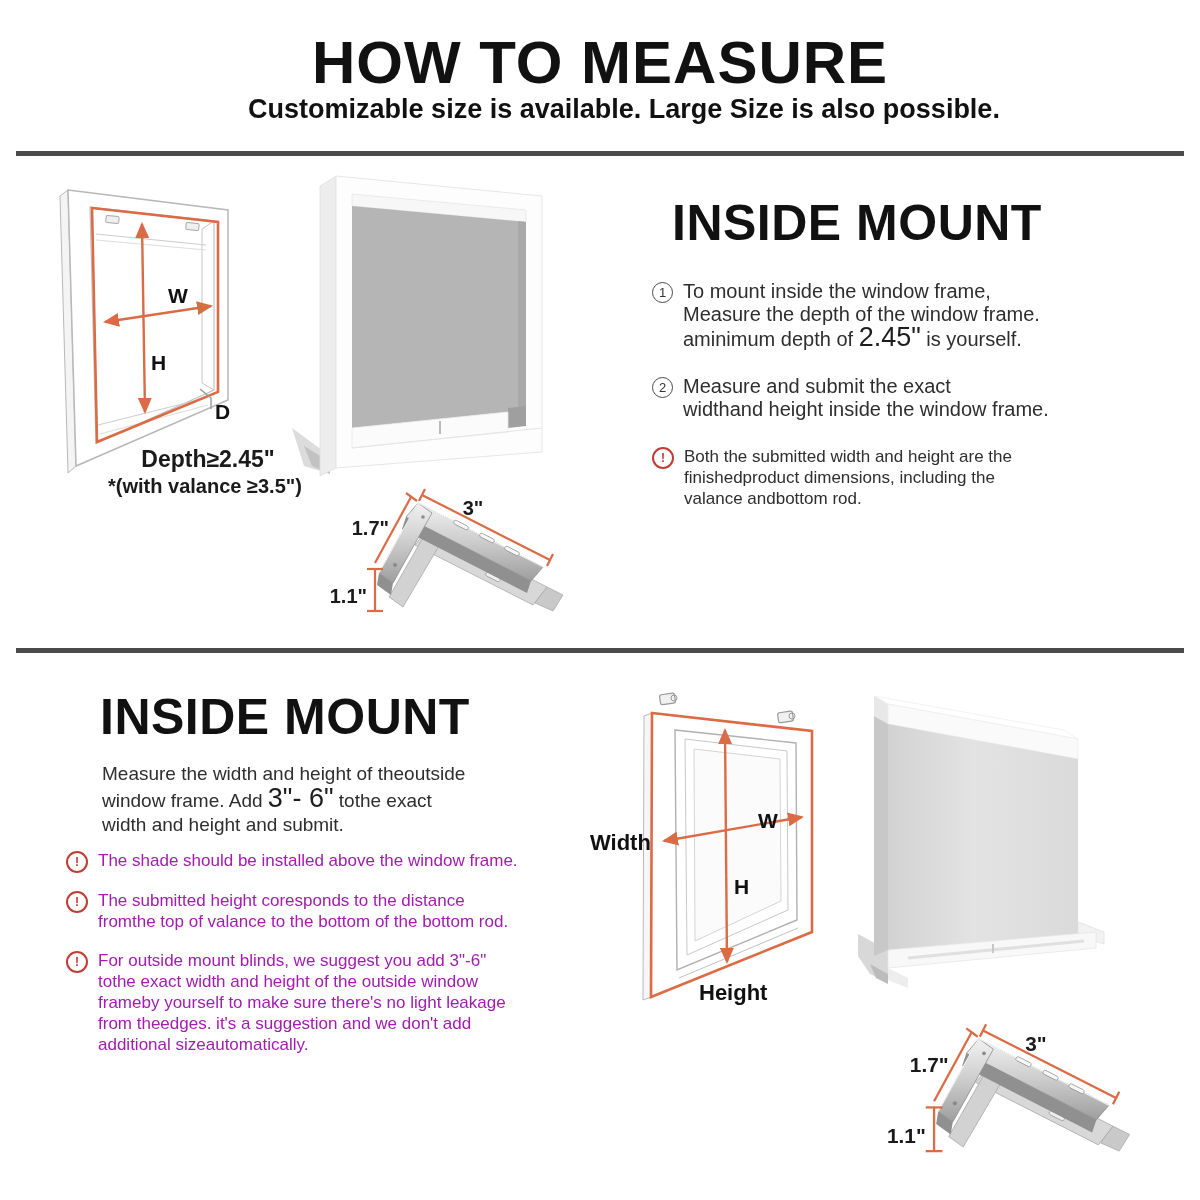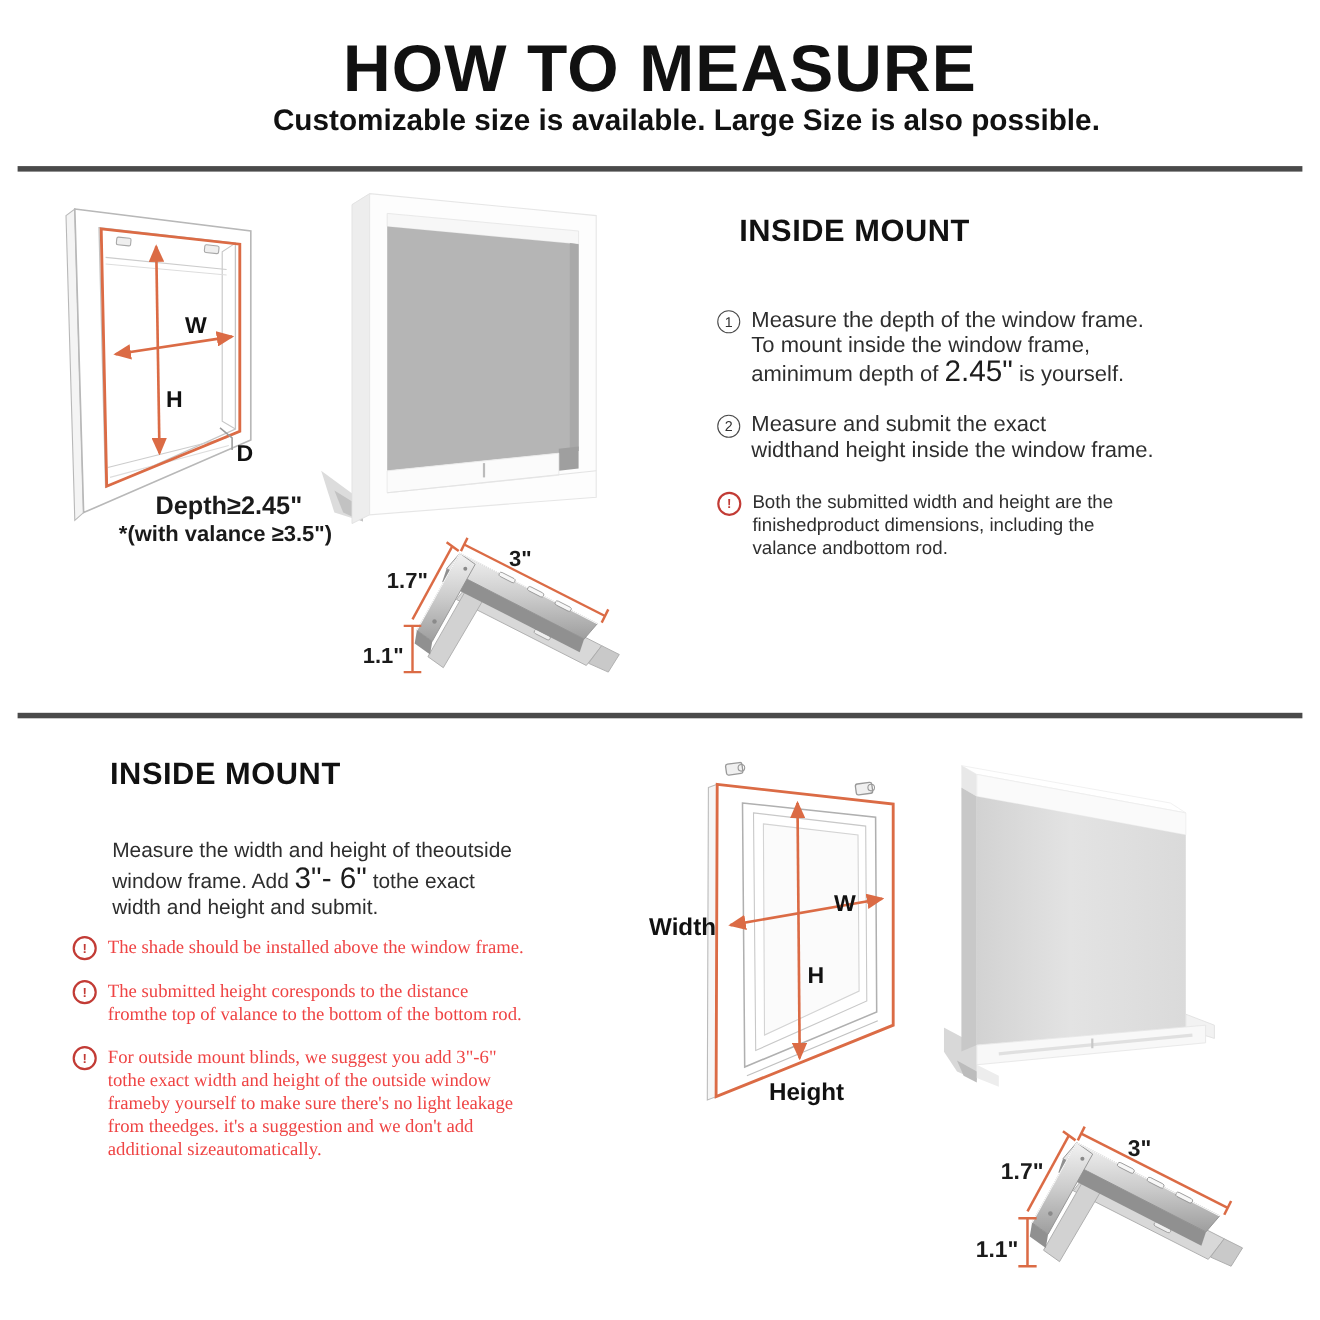--- a/index.html
+++ b/index.html
@@ -12,27 +12,27 @@
     left:0;top:28px;width:1200px;text-align:center;
     font-size:60px;font-weight:700;letter-spacing:1px;color:#111;
   }
   .page-subtitle{
     left:0;top:94px;width:1200px;text-align:center;
     font-size:27px;font-weight:600;color:#111;padding-left:24px;
   }
   .divider{left:16px;width:1168px;height:5px;background:#4a4a4a;}
   .divider-1{top:151px;}
   .divider-2{top:648px;}
-  .section-heading{font-size:28px;font-weight:700;color:#111;letter-spacing:0.5px;}
+  .section-heading{font-size:50px;font-weight:700;color:#111;letter-spacing:0.5px;}
   .inside-heading{left:672px;top:194px;}
   .outside-heading{left:100px;top:688px;}
   .step{display:flex;gap:10px;align-items:flex-start;}
   .step-text{font-size:20px;line-height:23px;color:#2e2e2e;}
   .note-text{font-size:17px;line-height:21px;color:#2e2e2e;}
-  .onote-text{font-size:17px;line-height:21px;color:#ef4444;font-family:Liberation Serif, serif;}
+  .onote-text{font-size:17px;line-height:21px;color:#a21caf;}
   .intro-text{font-size:19px;line-height:24px;color:#2e2e2e;}
   .big-num{font-size:27px;font-weight:400;color:#1d1d1d;}
   .circle-num{
     flex:0 0 auto;display:inline-flex;align-items:center;justify-content:center;
     width:19px;height:19px;border:1.4px solid #4a4a4a;border-radius:50%;
     font-size:13px;color:#333;margin-top:2px;
   }
   .warn-icon{
     flex:0 0 auto;display:inline-flex;align-items:center;justify-content:center;
     width:18px;height:18px;border:2px solid #c23b35;border-radius:50%;
@@ -139,22 +139,22 @@
     <text x="150" y="32" text-anchor="middle" class="bracket-label">3"</text>
     <text x="66" y="52" text-anchor="end" class="bracket-label">1.7"</text>
     <text x="44" y="120" text-anchor="end" class="bracket-label">1.1"</text>
   </svg>
 
   <div class="abs section-heading inside-heading">INSIDE MOUNT</div>
 
   <div class="abs step" style="left:652px;top:280px;width:450px">
     <span class="circle-num">1</span>
     <div class="step-text">
+      <div>To mount inside the window frame,</div>
       <div>Measure the depth of the window frame.</div>
-      <div>To mount inside the window frame,</div>
       <div><span>aminimum depth of </span><span class="big-num">2.45"</span><span> is yourself.</span></div>
     </div>
   </div>
 
   <div class="abs step" style="left:652px;top:375px;width:450px">
     <span class="circle-num">2</span>
     <div class="step-text">
       <div>Measure and submit the exact</div>
       <div>widthand height inside the window frame.</div>
     </div>

